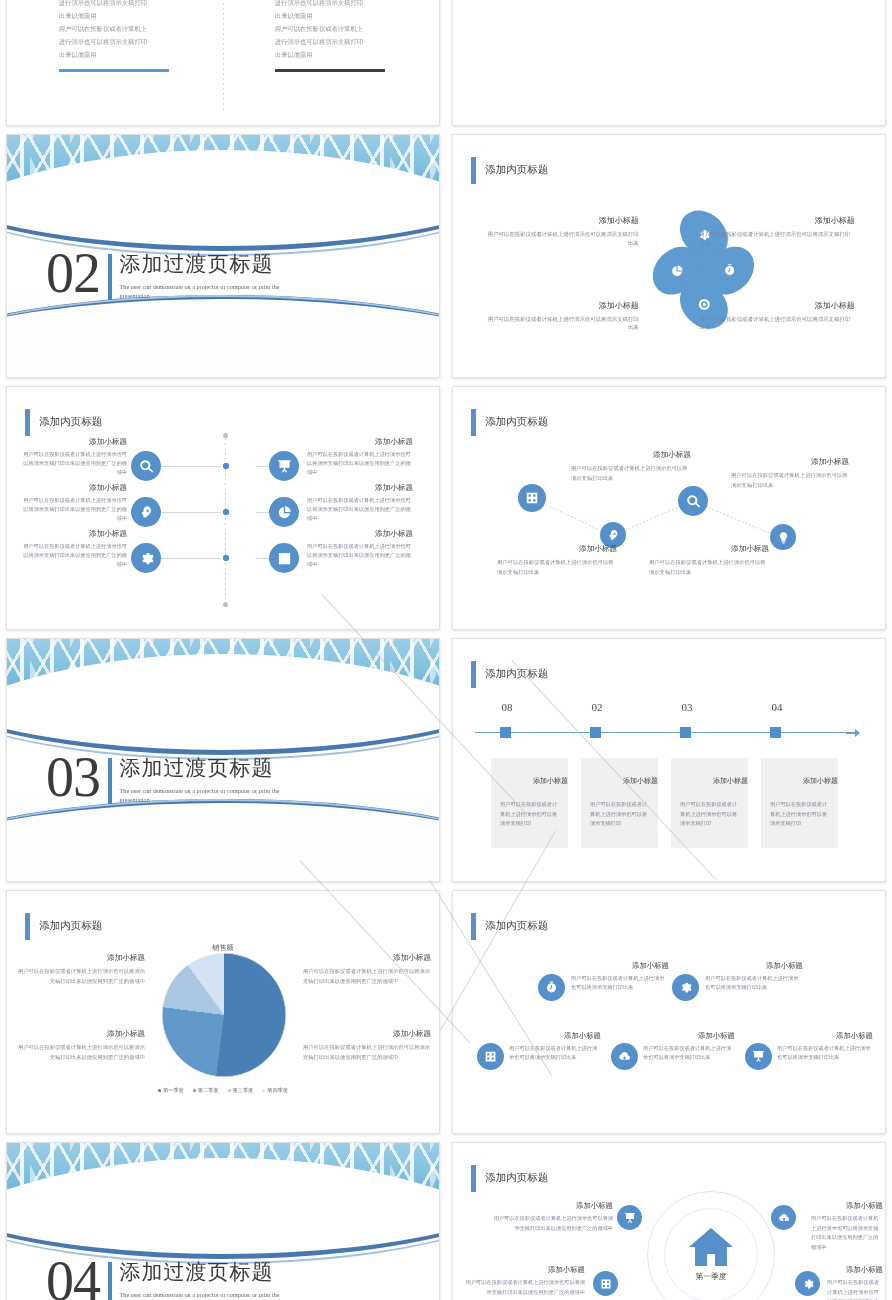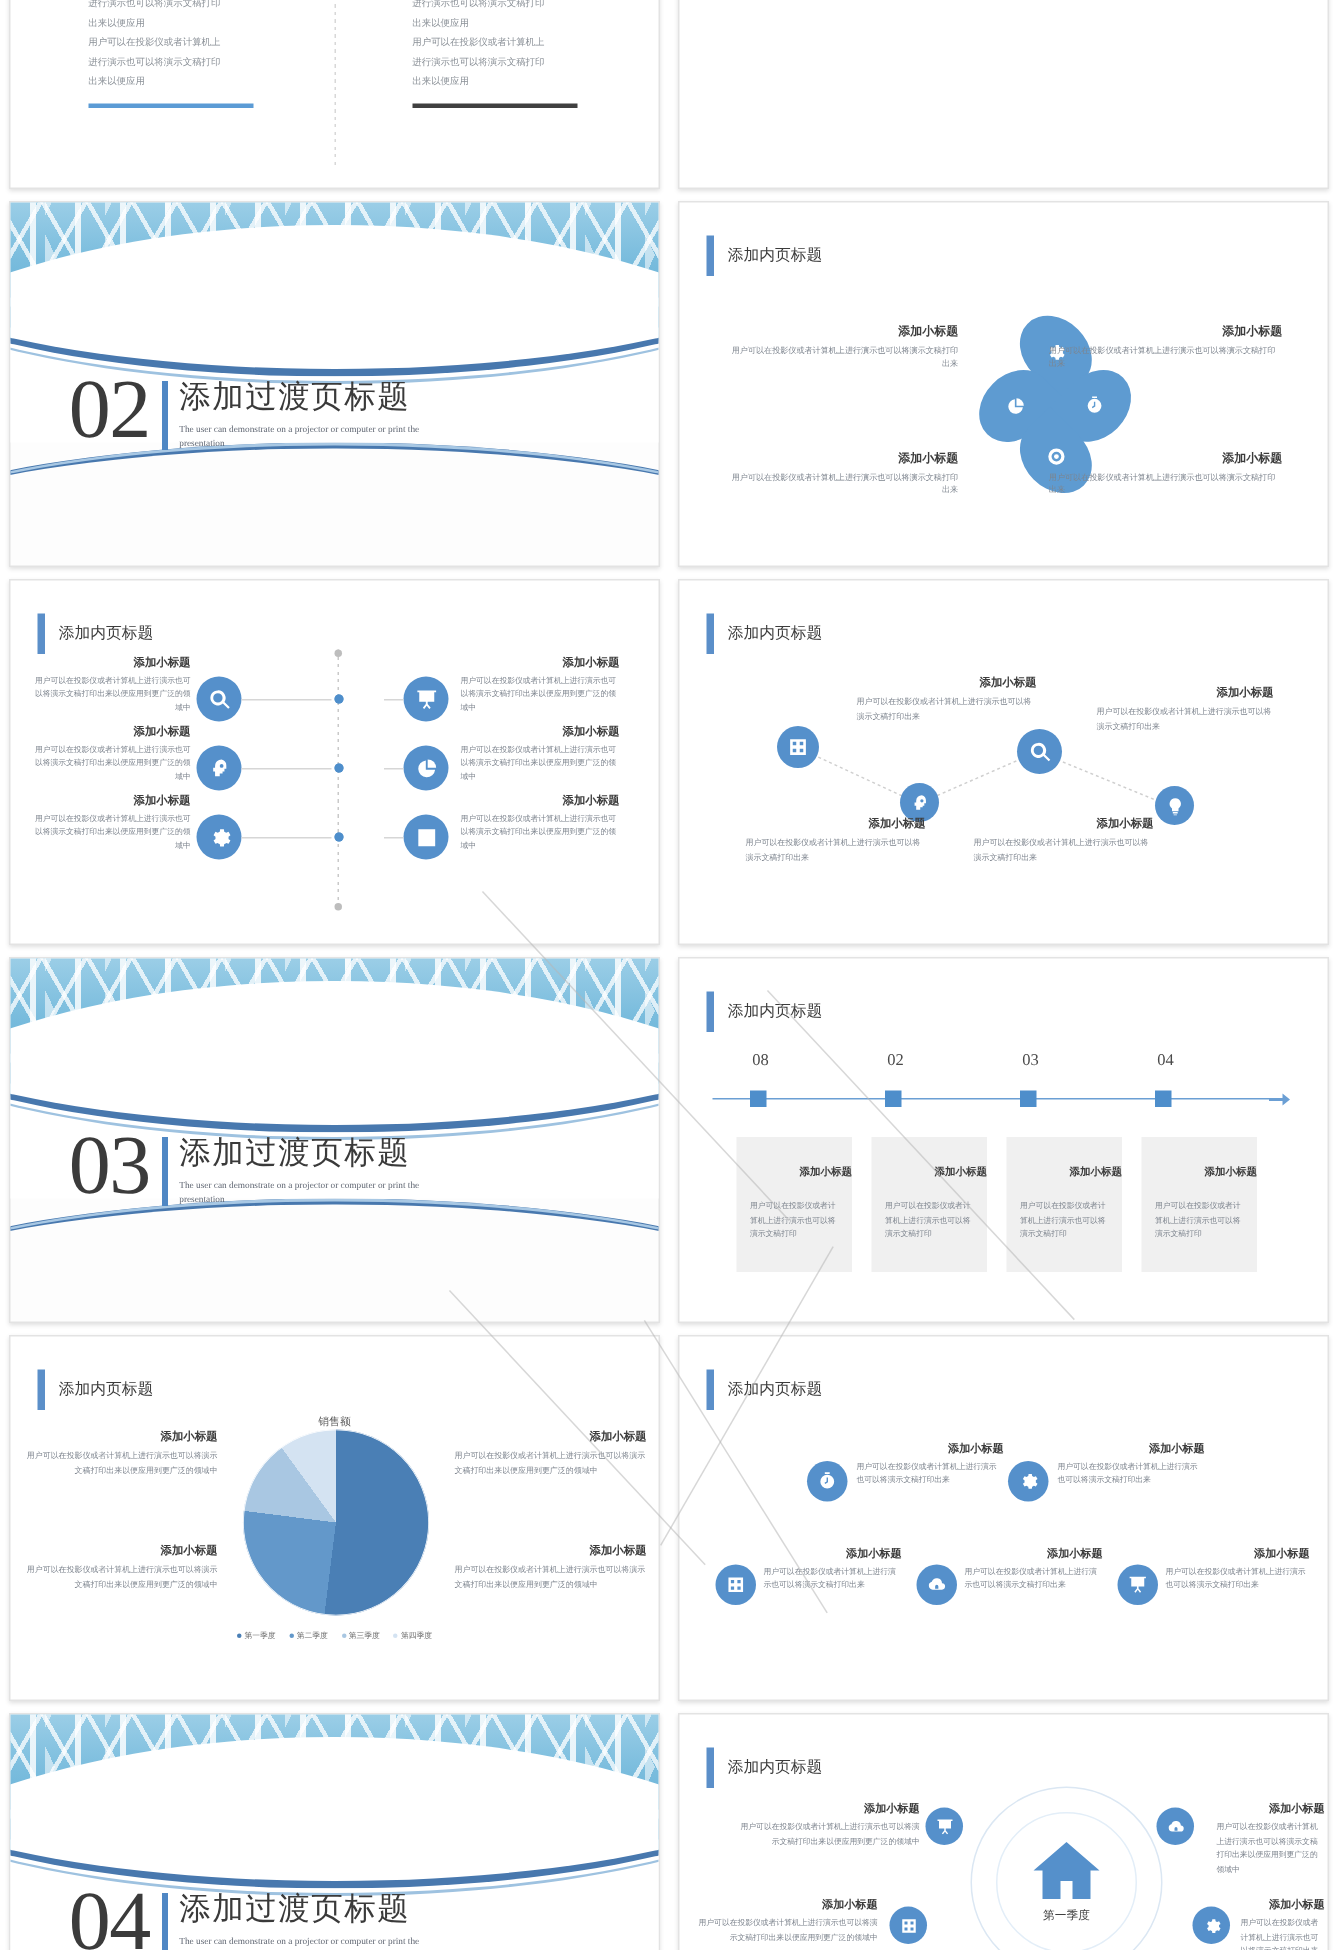--- a/index.html
+++ b/index.html
@@ -82,21 +82,21 @@
 
   
   .pg-head{ position:absolute; display:flex; align-items:center; }
   .pg-head .tick{ background:#5b8fc9; }
   .pg-head .ttl{
     font-family:"Liberation Serif","DejaVu Serif",serif;
     color:#3c3c3c; white-space:nowrap;
   }
   .sub-h{
     font-family:"Liberation Serif","DejaVu Serif",serif;
-    color:#3c3c3c; font-weight:700; white-space:nowrap;text-align:right;
+    color:#3c3c3c; font-weight:400; white-space:nowrap;text-align:right;
   }
   .body-t{ color:#7d848e; line-height:1.62; }
 
   .circ-icon{
     border-radius:50%; background:#5590cb; color:#fff;
     display:flex; align-items:center; justify-content:center; flex:none;
   }
   .circ-icon svg{ display:block; fill:#fff; }
 
   

